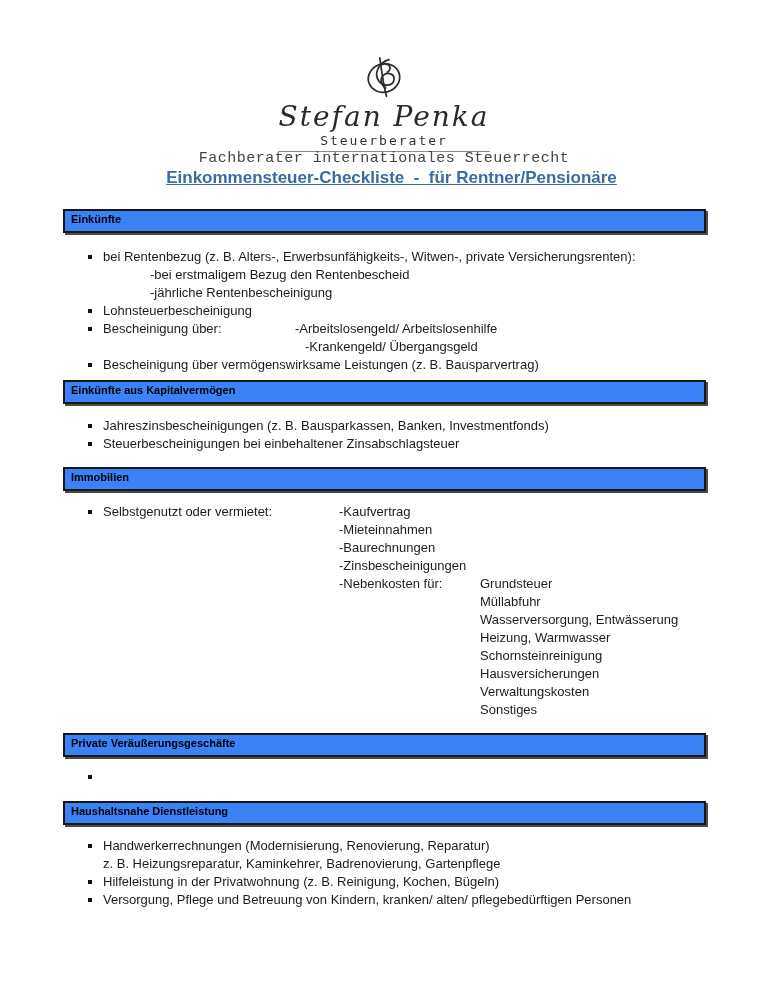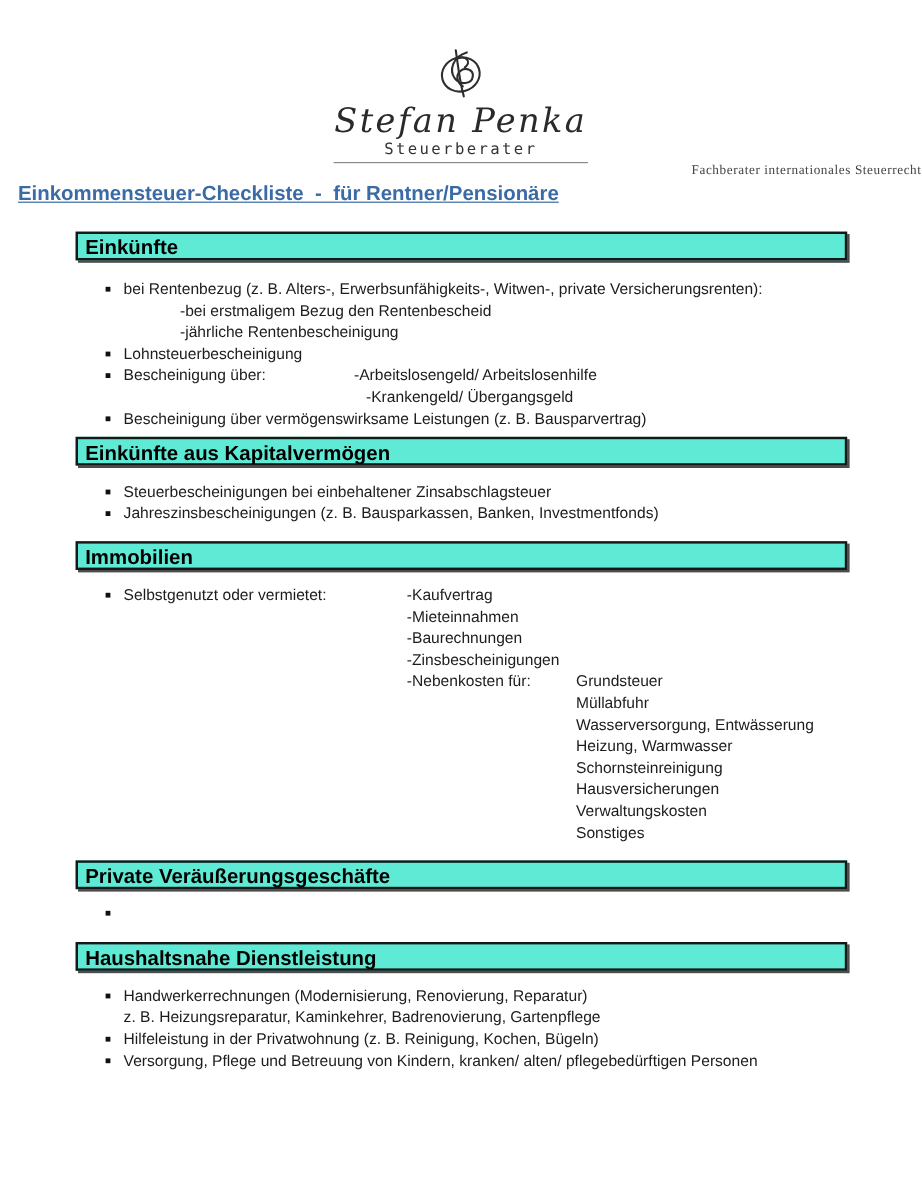--- a/index.html
+++ b/index.html
@@ -1,47 +1,47 @@
 <!DOCTYPE html>
 <html><head>
 <meta charset="utf-8">
 <style>
   html,body{margin:0;padding:0;background:#fff;}
   .page{
     position:relative;width:768px;height:994px;background:#ffffff;
     font-family:"Liberation Sans", sans-serif;color:#1c1c1c;overflow:hidden;
   }
   
-  .logo-block{padding-top:38px;text-align:center;}
+  .logo-block{padding-top:54px;text-align:center;}
   .logo-mark{display:block;margin:0 auto;}
   .logo-name{
     font-family:"DejaVu Serif", serif;font-style:italic;
     font-size:28px;line-height:30px;letter-spacing:2px;color:#2a2a2a;
   }
   .logo-subtitle{
     font-family:"DejaVu Sans Mono", monospace;
     font-size:13px;line-height:16px;letter-spacing:2px;color:#333;margin-top:1px;
   }
   .logo-divider{width:212px;border:0;border-top:1px solid #8a8a8a;margin:2px auto 1px auto;}
   .logo-tagline{
-    font-family:Liberation Serif, serif;
-    font-size:11px;line-height:11px;letter-spacing:0.5px;color:#444;text-align:right;
+    font-family:Liberation Mono, monospace;
+    font-size:15px;line-height:11px;letter-spacing:0.5px;color:#444;
   }
   
   .doc-title{
-    margin-top:4px;text-align:left;white-space:pre;
+    margin-top:4px;text-align:center;white-space:pre;
     font-size:17px;line-height:20px;font-weight:bold;
     color:#3A6BA5;text-decoration:underline;padding-left:15px;
   }
   
   .content{margin-left:63px;width:643px;}
   .bar{
-    box-sizing:border-box;height:24px;background:#5eead4;
+    box-sizing:border-box;height:24px;background:#3b82f6;
     border:2px solid #171717;box-shadow:2px 2px 0 #4c4c4c;
-    padding:2px 0 0 6px;font-size:17px;font-weight:bold;color:#000;
+    padding:2px 0 0 6px;font-size:11px;font-weight:bold;color:#000;
   }
   .mt21{margin-top:21px;} .mt15{margin-top:15px;} .mt6{margin-top:6px;}
   .mt13{margin-top:13px;} .mt14{margin-top:14px;} .mt12{margin-top:12px;}
   .mt5{margin-top:14px;} .mt11{margin-top:11px;}
   .row{position:relative;height:18px;font-size:13px;line-height:18px;}
   .bullet{position:absolute;left:25px;top:7px;width:4px;height:4px;background:#111;}
   .t{position:absolute;top:0;white-space:nowrap;}
   .x54{left:40px;} .x87{left:87px;} .x232{left:232px;} .x242{left:242px;}
   .x276{left:276px;} .x417{left:417px;}
 </style>
@@ -94,25 +94,25 @@
       <div class="row">
         <span class="bullet"></span>
         <span class="t x54">Bescheinigung über vermögenswirksame Leistungen (z. B. Bausparvertrag)</span>
       </div>
     </div>
 
     <div class="bar mt6">Einkünfte aus Kapitalvermögen</div>
     <div class="mt13">
       <div class="row">
         <span class="bullet"></span>
-        <span class="t x54">Steuerbescheinigungen bei einbehaltener Zinsabschlagsteuer</span>
+        <span class="t x54">Jahreszinsbescheinigungen (z. B. Bausparkassen, Banken, Investmentfonds)</span>
       </div>
       <div class="row">
         <span class="bullet"></span>
-        <span class="t x54">Jahreszinsbescheinigungen (z. B. Bausparkassen, Banken, Investmentfonds)</span>
+        <span class="t x54">Steuerbescheinigungen bei einbehaltener Zinsabschlagsteuer</span>
       </div>
     </div>
 
     <div class="bar mt14">Immobilien</div>
     <div class="mt12">
       <div class="row">
         <span class="bullet"></span>
         <span class="t x54">Selbstgenutzt oder vermietet:</span>
         <span class="t x276">-Kaufvertrag</span>
       </div>

